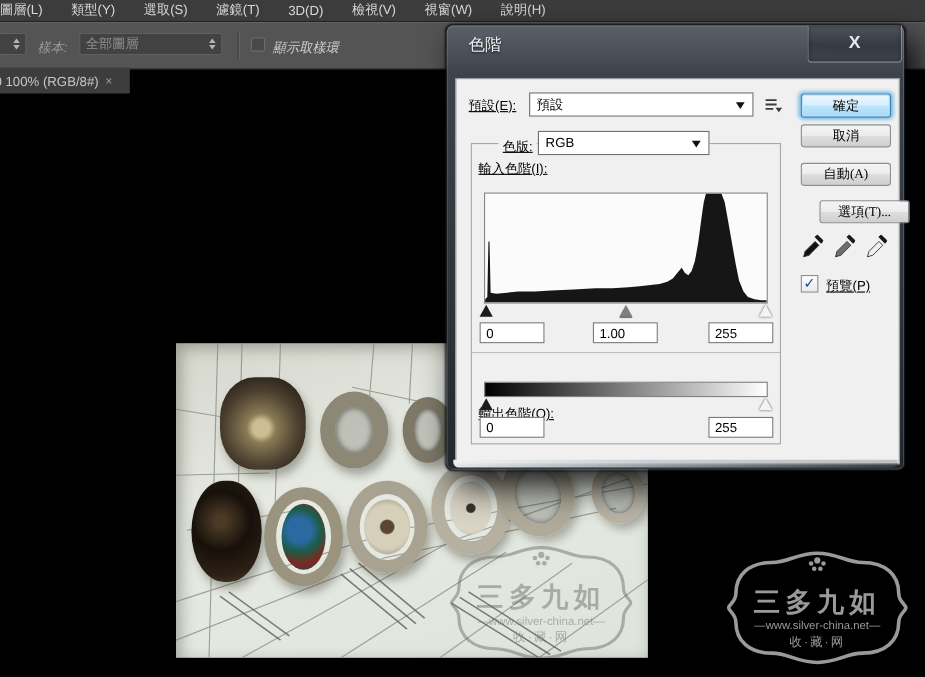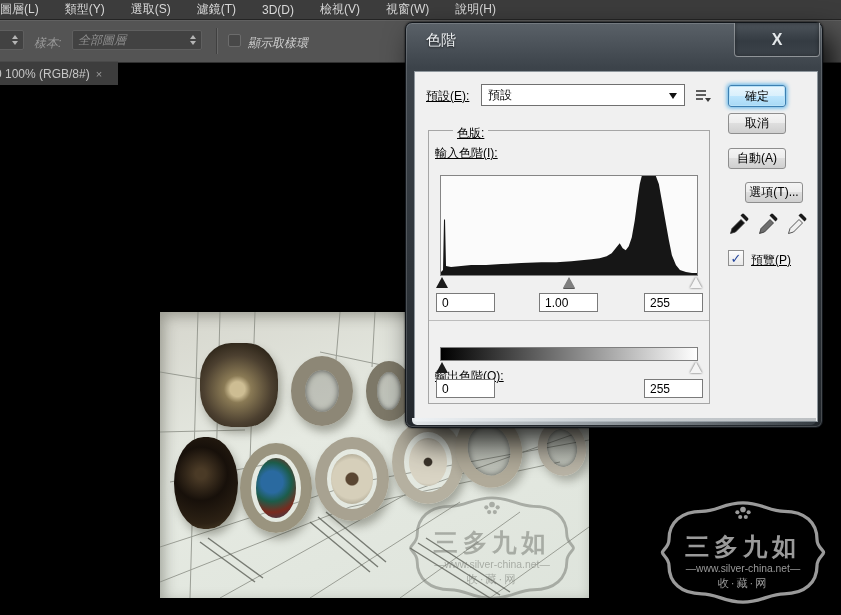--- a/index.html
+++ b/index.html
@@ -11,21 +11,21 @@
   .menu-list{display:flex;margin-left:-13px;height:19px;align-items:center;}
   .menu-item{padding:0 13px;font-size:12px;color:#d8d8d8;white-space:nowrap;cursor:default;}
 
   
   .options-bar{position:absolute;left:0;top:20px;width:841px;height:41px;background:#545454;border-top:1px solid #616161;border-bottom:1px solid #303030;}
   .opt-inner{position:relative;height:100%;}
   .combo{position:absolute;display:flex;align-items:center;justify-content:space-between;background:#424242;border:1px solid #5f5f5f;border-radius:2px;height:20px;box-sizing:border-box;padding:0 5px;font-size:12px;color:#8f8f8f;}
   .combo-stub{left:-22px;top:9px;width:46px;}
   .opt-label{position:absolute;font-size:12px;color:#9a9a9a;top:14px;font-style:italic;}
   .sample-label{left:34px;}
-  .sample-combo{left:72px;top:9px;width:130px;font-style:italic;}
+  .sample-combo{left:72px;top:9px;width:130px;}
   .stepper{display:flex;flex-direction:column;gap:2px;margin-left:auto;}
   .stepper i{width:0;height:0;border-left:3px solid transparent;border-right:3px solid transparent;}
   .stepper i.up{border-bottom:4px solid #b5b5b5;}
   .stepper i.dn{border-top:4px solid #b5b5b5;}
   .opt-sep{position:absolute;left:216px;top:7px;width:1px;height:26px;background:#404040;box-shadow:1px 0 0 #676767;}
   .opt-check{position:absolute;left:228px;top:13px;width:13px;height:13px;background:#484848;border:1px solid #6c6c6c;border-radius:2px;box-sizing:border-box;}
   .opt-check-label{left:248px;color:#cycle;color:#cfcfcf;}
 
   
   .doc-tab{position:absolute;left:0;top:61px;width:118px;height:23px;background:#3d3d3d;border-top:1px solid #4a4a4a;display:flex;align-items:center;overflow:hidden;}
@@ -59,21 +59,21 @@
   .dialog{position:absolute;left:405px;top:22px;width:418px;height:406px;z-index:10;border-radius:7px;border:1px solid #11151a;box-sizing:border-box;background:linear-gradient(180deg,#5a6168,#3c434a 11%,#2f353b 60%,#23282d);box-shadow:inset 0 0 0 1px rgba(255,255,255,.16),10px 14px 30px rgba(0,0,0,.85),0 0 2px rgba(0,0,0,.9);}
   .dialog::after{content:"";position:absolute;left:6px;right:6px;bottom:2px;height:7px;border-radius:0 0 5px 5px;background:linear-gradient(90deg,rgba(238,242,245,.95),rgba(186,194,200,.75) 45%,rgba(92,102,110,.35));}
   .d-title{position:absolute;left:20px;top:8px;font-size:15px;color:#eef1f3;text-shadow:0 1px 2px rgba(0,0,0,.7);}
   .d-close{position:absolute;right:2px;top:0;width:84px;height:33px;border:1px solid rgba(255,255,255,.38);border-top:none;border-radius:0 0 4px 4px;background:linear-gradient(#4d545b,#343b42 55%,#3c434a);color:#e4e8ea;font-size:16px;font-weight:bold;display:flex;align-items:center;justify-content:center;box-shadow:inset 0 0 4px rgba(0,0,0,.4);cursor:default;}
   .d-panel{position:absolute;left:8px;top:48px;width:402px;height:349px;background:#f0f0f0;border:1px solid #8f979d;box-sizing:content-box;}
   .lbl{position:absolute;font-size:12px;color:#000;white-space:nowrap;text-decoration:underline;}
   .w-select{position:absolute;display:flex;align-items:center;background:#fff;border:1px solid #707070;box-sizing:border-box;font-size:12px;color:#000;padding:0 6px;cursor:default;}
   .w-select .arr{position:absolute;right:7px;top:50%;margin-top:-2px;width:0;height:0;border-left:4px solid transparent;border-right:4px solid transparent;border-top:6px solid #111;}
   .preset-select{left:66px;top:12px;width:204px;height:22px;}
   .channel-select{left:74px;top:47px;width:156px;height:22px;}
-  .btn{position:absolute;left:313px;width:58px;height:21px;border:1px solid #8e8e8e;border-radius:3px;background:linear-gradient(#f4f4f4,#ececec 49%,#dedede 50%,#cfcfcf);font-size:12px;color:#000;display:flex;align-items:center;justify-content:center;box-sizing:border-box;cursor:default;}
+  .btn{position:absolute;left:313px;width:82px;height:21px;border:1px solid #8e8e8e;border-radius:3px;background:linear-gradient(#f4f4f4,#ececec 49%,#dedede 50%,#cfcfcf);font-size:12px;color:#000;display:flex;align-items:center;justify-content:center;box-sizing:border-box;cursor:default;font-family:Liberation Serif, serif;}
   .btn-ok{top:13px;height:22px;border-color:#3c7fb1;background:linear-gradient(#eaf6fd,#d9f0fc 49%,#bee6fd 50%,#a7d9f5);box-shadow:0 0 0 1px #b9e2f7 inset,0 0 4px 1px #59b2e8;}
   .btn-cancel{top:41px;}
   .btn-auto{top:76px;}
   .btn-options{top:110px;margin-left:17px;}
   .group-box{position:absolute;left:13px;top:58px;width:282px;height:274px;border:1px solid #a6a6a6;box-sizing:border-box;}
   .channel-label{left:38px;top:53px;background:#f0f0f0;padding:0 4px;}
   .histogram{position:absolute;left:25px;top:103px;width:258px;height:101px;background:#fbfbfb;border:1px solid #858585;box-sizing:border-box;}
   .histogram svg{display:block;width:100%;height:100%;}
   .tri{position:absolute;width:0;height:0;border-left:6px solid transparent;border-right:6px solid transparent;border-bottom:11px solid #000;cursor:default;}
   .tri-black{border-bottom-color:#1b1b1b;}
@@ -256,20 +256,24 @@
         </svg>
       </div>
 
       <div class="preview-check">
         <span>✓</span>
       </div>
       <span class="lbl preview-label">預覽(P)</span>
 
       <div class="group-box"></div>
       <span class="lbl channel-label">色版:</span>
+      <div class="w-select channel-select">
+        <span>RGB</span>
+        <span class="arr"></span>
+      </div>
 
       <span class="lbl" style="left:20px;top:73px;">輸入色階(I):</span>
       <div class="histogram">
         <svg id="histogram-svg" viewBox="0 0 255 100" preserveAspectRatio="none">
             <polygon points="0,100 0,97 2,95 3,44 4,44 5,91 10,92 20,91 30,90 45,90 60,89 80,88 100,87 115,87 130,86 140,85 150,84 158,83 165,81 170,78 174,73 178,68 181,73 184,75 187,71 190,62 193,45 196,22 198,8 200,0 214,0 217,8 220,25 224,48 227,65 230,80 234,90 238,95 244,97 250,98 255,98 255,100" fill="#161616"></polygon>
           </svg>
       </div>
 
       <div class="in-sliders">
         <span class="tri tri-black t-in-black"></span>

